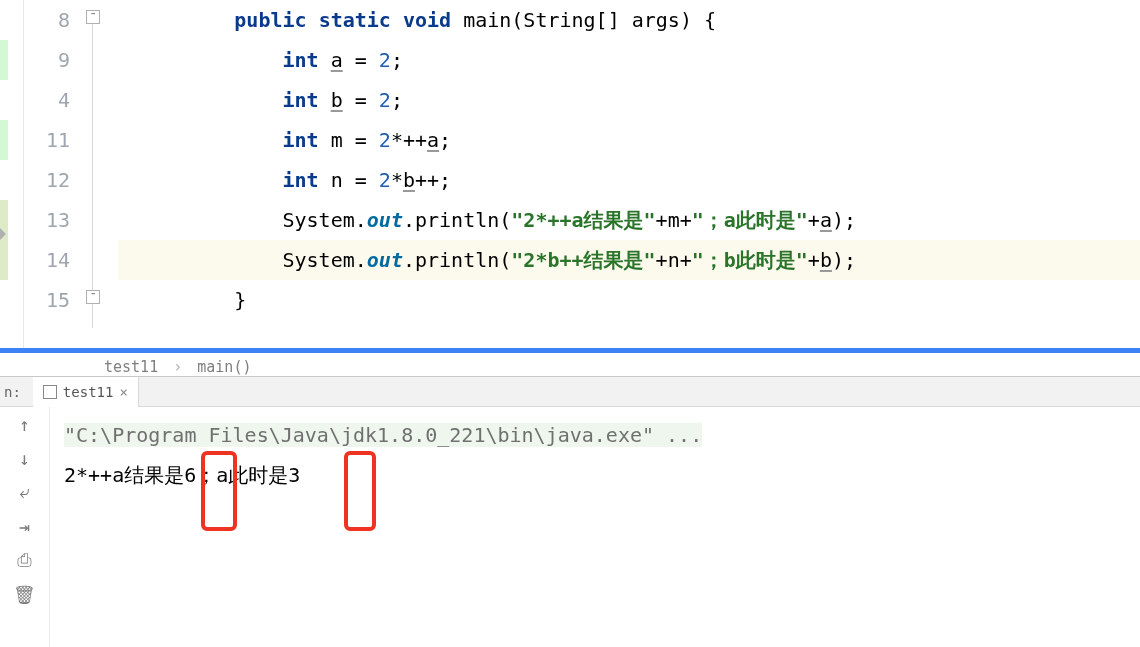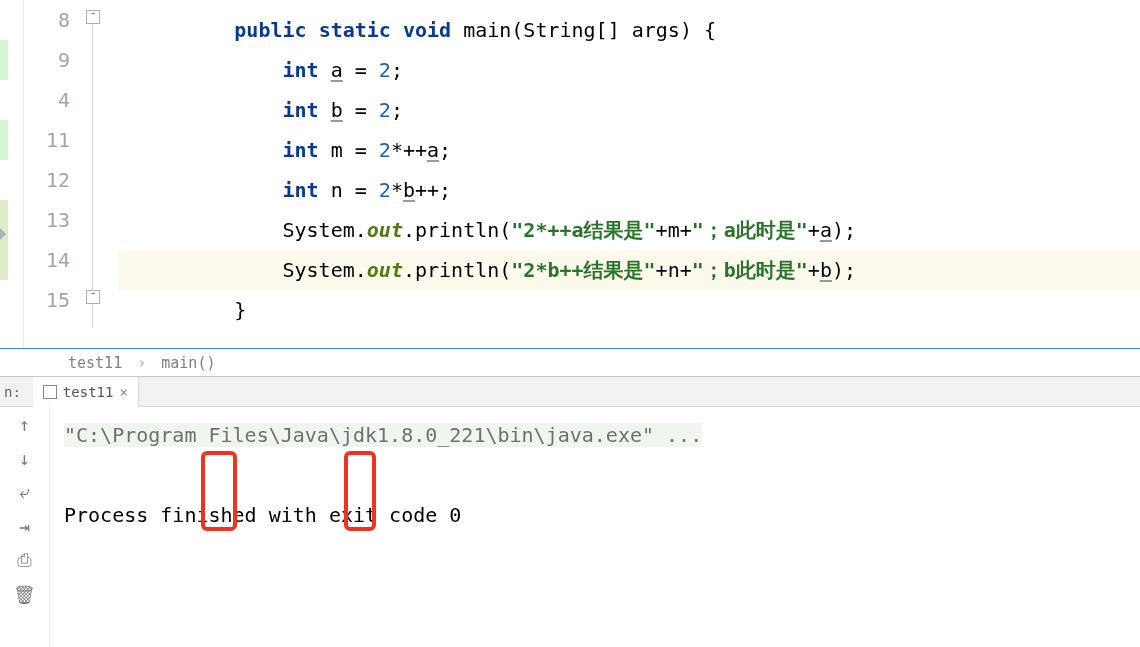--- a/index.html
+++ b/index.html
@@ -91,44 +91,43 @@
   }
   .fold-top { top: 10px; }
   .fold-bot { top: 290px; }
   .code {
     flex: 1;
     font-size: 20px;
     line-height: 40px;
     white-space: pre;
     position: relative;
     padding-left: 20px;
-    margin-top: 10px;
   }
   .code-line { height: 40px; position: relative; }
   .hl-current {
     position: absolute;
     left: -140px;
     right: 0;
     top: 0;
     height: 40px;
     background: #fcfaed;
     z-index: -1;
   }
   .kw { color: #0a3a8b; font-weight: bold; }
-  .oi { color: #4d7c0f; font-style: italic; font-weight: bold; }
+  .oi { color: #0369a1; font-style: italic; font-weight: bold; }
   .str { color: #2a742a; font-weight: bold; }
   .num { color: #1d5db5; }
   .und { text-decoration: underline; text-decoration-color: #999; text-underline-offset: 3px; }
   .breadcrumb {
     height: 28px;
     line-height: 28px;
     font-size: 15px;
     color: #808080;
-    padding-left: 68px;
-    border-top: 1px solid #3b82f6;
+    padding-left: 104px;
+    border-top: 5px solid #3b82f6;
     background: #fff;
   }
   .breadcrumb .sep { margin: 0 6px; color: #b0b0b0; }
   .run-panel {
     border-top: 1px solid #c8c8c8;
     display: flex;
     flex-direction: column;
     height: 271px;
   }
   .run-header {
@@ -242,19 +241,19 @@
     <div class="run-tools">
       <div class="tool-ico">↑</div>
       <div class="tool-ico">↓</div>
       <div class="tool-ico">⤶</div>
       <div class="tool-ico">⇥</div>
       <div class="tool-ico">⎙</div>
       <div class="tool-ico">🗑</div>
     </div>
     <div class="console">
       <div class="cons-line"><span class="cmd">"C:\Program Files\Java\jdk1.8.0_221\bin\java.exe" ...</span></div>
+      <div class="cons-line">2*++a结果是6；a此时是3</div>
       <div class="cons-line"> </div>
-      <div class="cons-line">Process finished with exit code 0</div>
       <div class="hl-box" style="top:44px;left:151px;width:36px;height:80px"></div>
       <div class="hl-box" style="top:44px;left:294px;width:32px;height:80px"></div>
     </div>
   </div>
 </div>
 
 </body></html>

